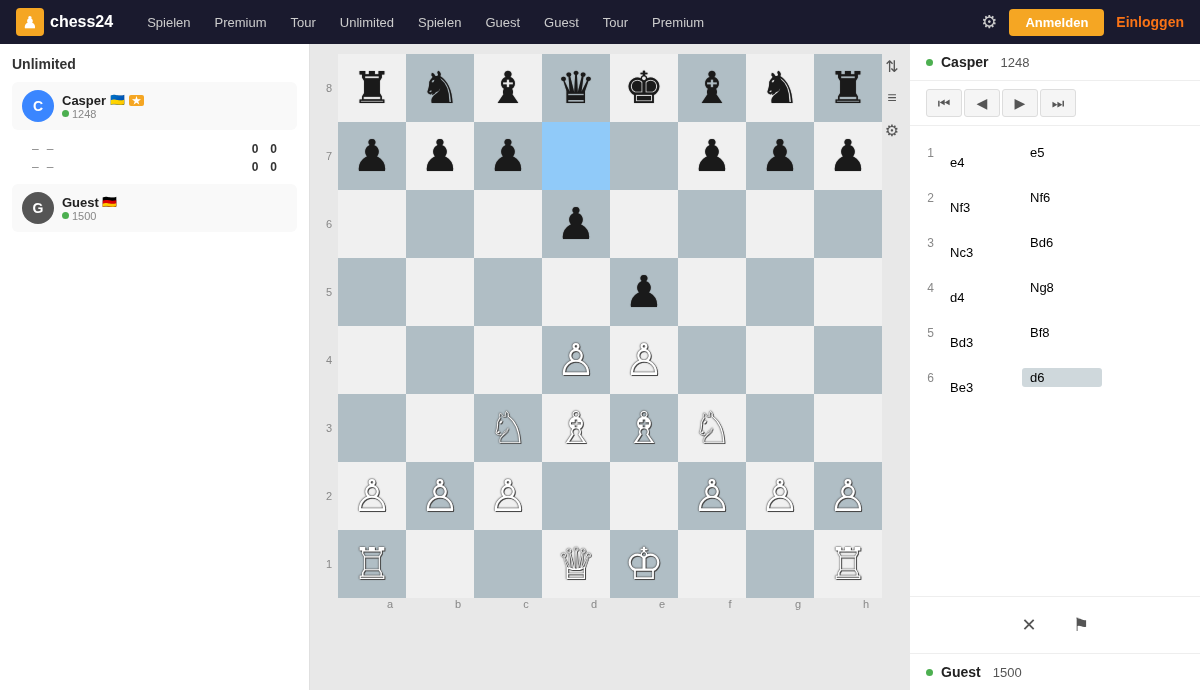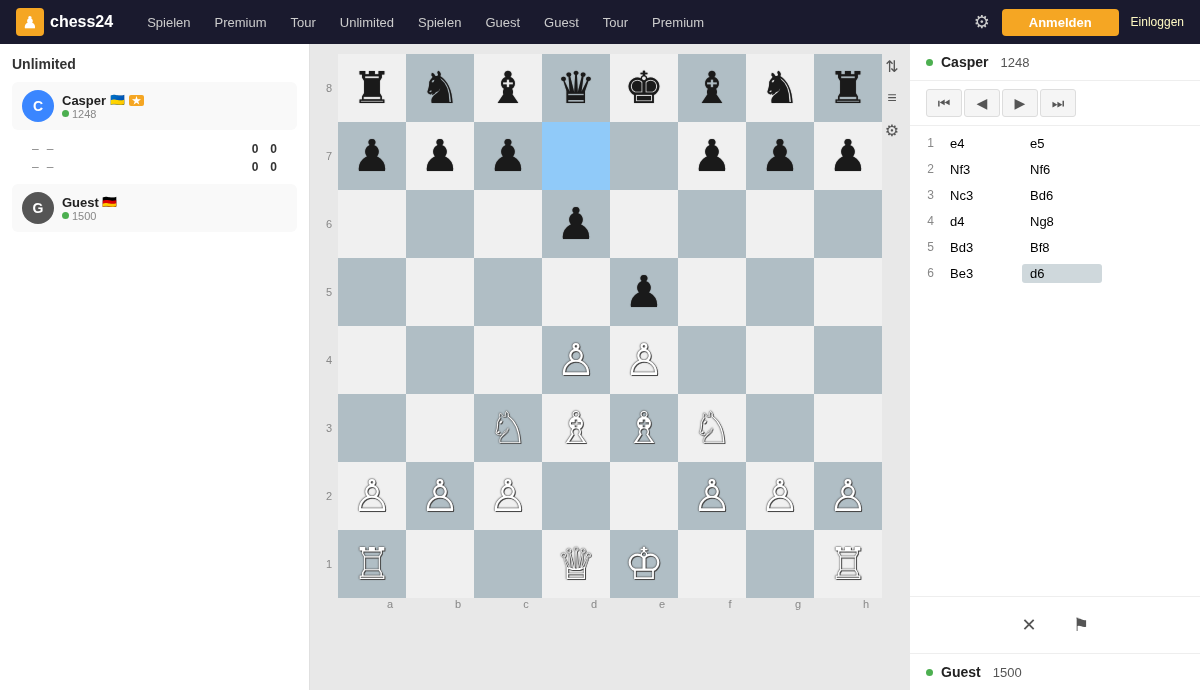--- a/index.html
+++ b/index.html
@@ -21,23 +21,23 @@
     }
     .nav-links { display: flex; gap: 4px; flex: 1; }
     .nav-link {
       color: #ccc; font-size: 13px; padding: 4px 10px;
       cursor: pointer; border-radius: 3px;
     }
     .nav-right { display: flex; align-items: center; gap: 12px; }
     .gear-btn { cursor: pointer; color: #ccc; font-size: 18px; }
     .btn-anmelden {
       background: #f5a623; color: #fff; border: none;
-      padding: 6px 27px; border-radius: 4px; font-size: 13px; font-weight: bold; cursor: pointer;
-    }
-    .btn-einloggen { color: #fef9c3; font-size: 12px; cursor: pointer; }
+      padding: 6px 16px; border-radius: 4px; font-size: 13px; font-weight: bold; cursor: pointer;
+    }
+    .btn-einloggen { color: #f97316; font-size: 14px; cursor: pointer; font-weight: bold; }
 
     
     .main { display: flex; height: calc(690px - 44px); border-radius: 19px; }
 
     
     .sidebar {
       width: 310px; background: #fff; padding: 12px;
       border-right: 1px solid #e0e0e0; flex-shrink: 0;
     }
     .game-title { font-size: 14px; font-weight: bold; color: #333; margin-bottom: 10px; }
@@ -127,21 +127,21 @@
     .moves-table { flex: 1; overflow-y: auto; padding: 4px 0; }
     .move-row {
       display: flex; align-items: center; font-size: 13px;
       padding: 3px 0; min-height: 26px;
     }
     .move-num {
       width: 32px; text-align: right; color: #888; font-size: 12px;
       padding-right: 8px; flex-shrink: 0;
     }
     .move-white {
-      width: 80px; padding: 2px 8px; cursor: pointer; border-radius: 3px;
+      width: 80px; padding: 2px 8px; cursor: pointer; border-radius: 3px; margin-top: 20px;
     }
     .move-black {
       width: 80px; padding: 2px 8px; cursor: pointer; border-radius: 3px;
     }
     .move-active { background: #cfd8dc !important; }
 
     .action-row {
       display: flex; justify-content: center; gap: 16px;
       padding: 10px 16px; border-top: 1px solid #eee; border-bottom: 1px solid #eee;
     }

